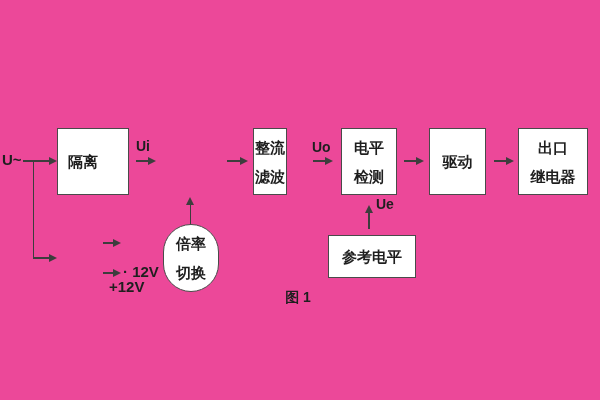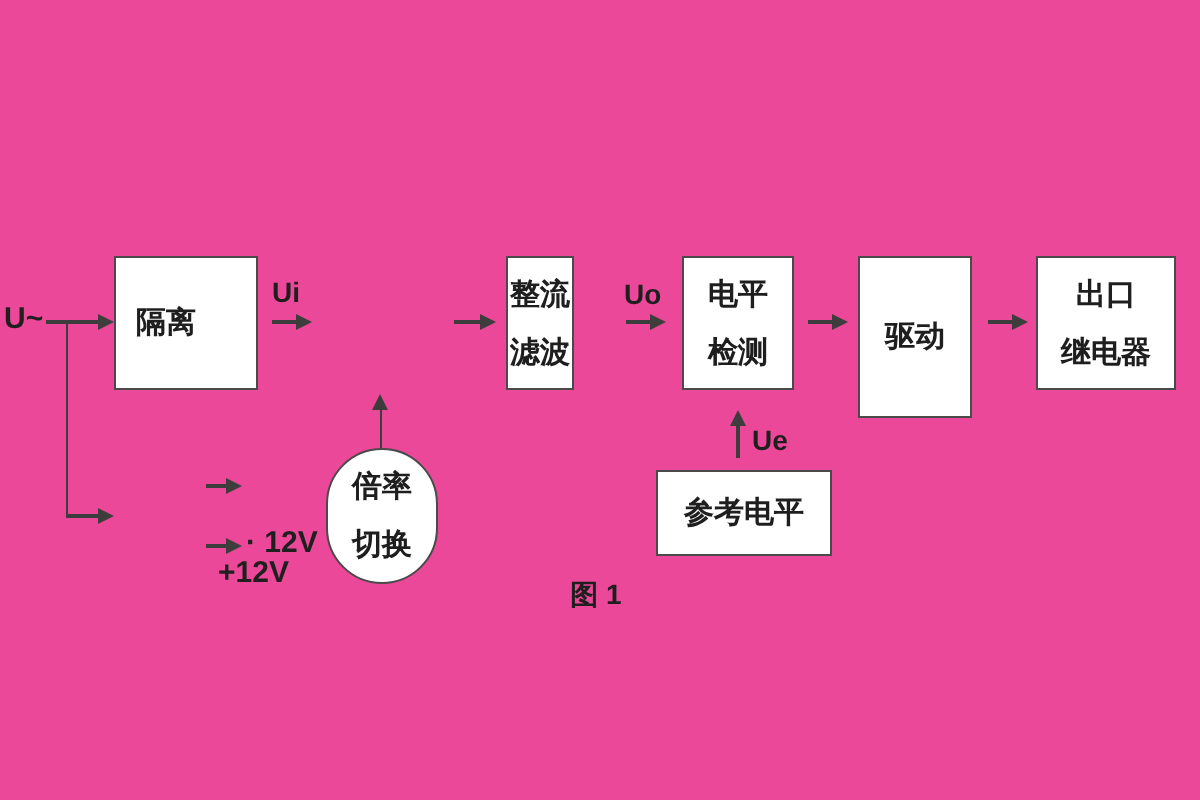--- a/index.html
+++ b/index.html
@@ -37,21 +37,21 @@
   <div class="blk" style="left:253px;top:128px;width:34px;height:67px;">
     <span>整流</span>
     <span>滤波</span>
   </div>
 
   <div class="blk" style="left:341px;top:128px;width:56px;height:67px;justify-content:center;">
     <span>电平</span>
     <span>检测</span>
   </div>
 
-  <div class="blk" style="left:429px;top:128px;width:57px;height:81px;">
+  <div class="blk" style="left:429px;top:128px;width:57px;height:67px;">
     <span>驱动</span>
   </div>
 
   <div class="blk" style="left:518px;top:128px;width:70px;height:67px;">
     <span>出口</span>
     <span>继电器</span>
   </div>
 
 
   <div class="blk" style="left:163px;top:224px;width:56px;height:68px;border-radius:28px;">
@@ -59,21 +59,21 @@
     <span>切换</span>
   </div>
 
   <div class="blk" style="left:328px;top:235px;width:88px;height:43px;">
     <span>参考电平</span>
   </div>
 
   <span class="sig big" style="left:2px;top:151px;">U~</span>
   <span class="sig" style="left:136px;top:138px;">Ui</span>
   <span class="sig" style="left:312px;top:139px;">Uo</span>
-  <span class="sig" style="left:376px;top:212px;">Ue</span>
+  <span class="sig" style="left:376px;top:196px;">Ue</span>
   <span class="sig big" style="left:109px;top:234px;margin-top:44px;">+12V</span>
   <span class="sig big" style="left:123px;top:263px;">· 12V</span>
 
   <div class="cap">图 1</div>
 
   <div class="h" style="left:23px;top:160px;width:27px;"></div>
   <div class="ar" style="left:49px;top:157px;"></div>
   <div class="v" style="left:32.5px;top:160px;height:98px;"></div>
   <div class="h" style="left:33px;top:257px;width:16px;"></div>
   <div class="ar" style="left:49px;top:254px;"></div>

